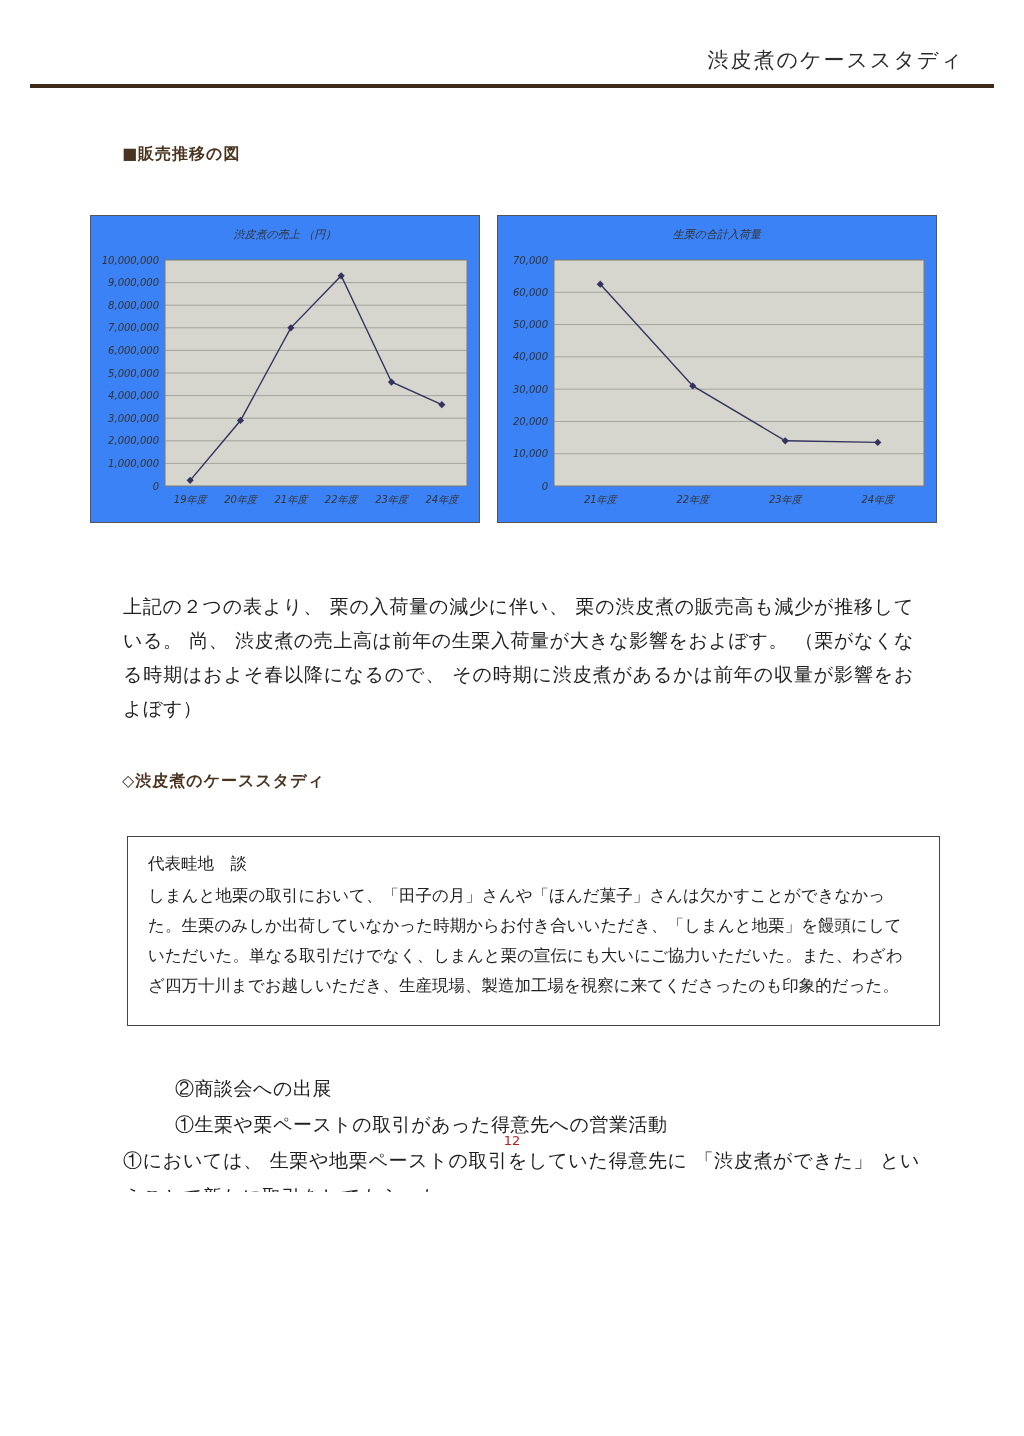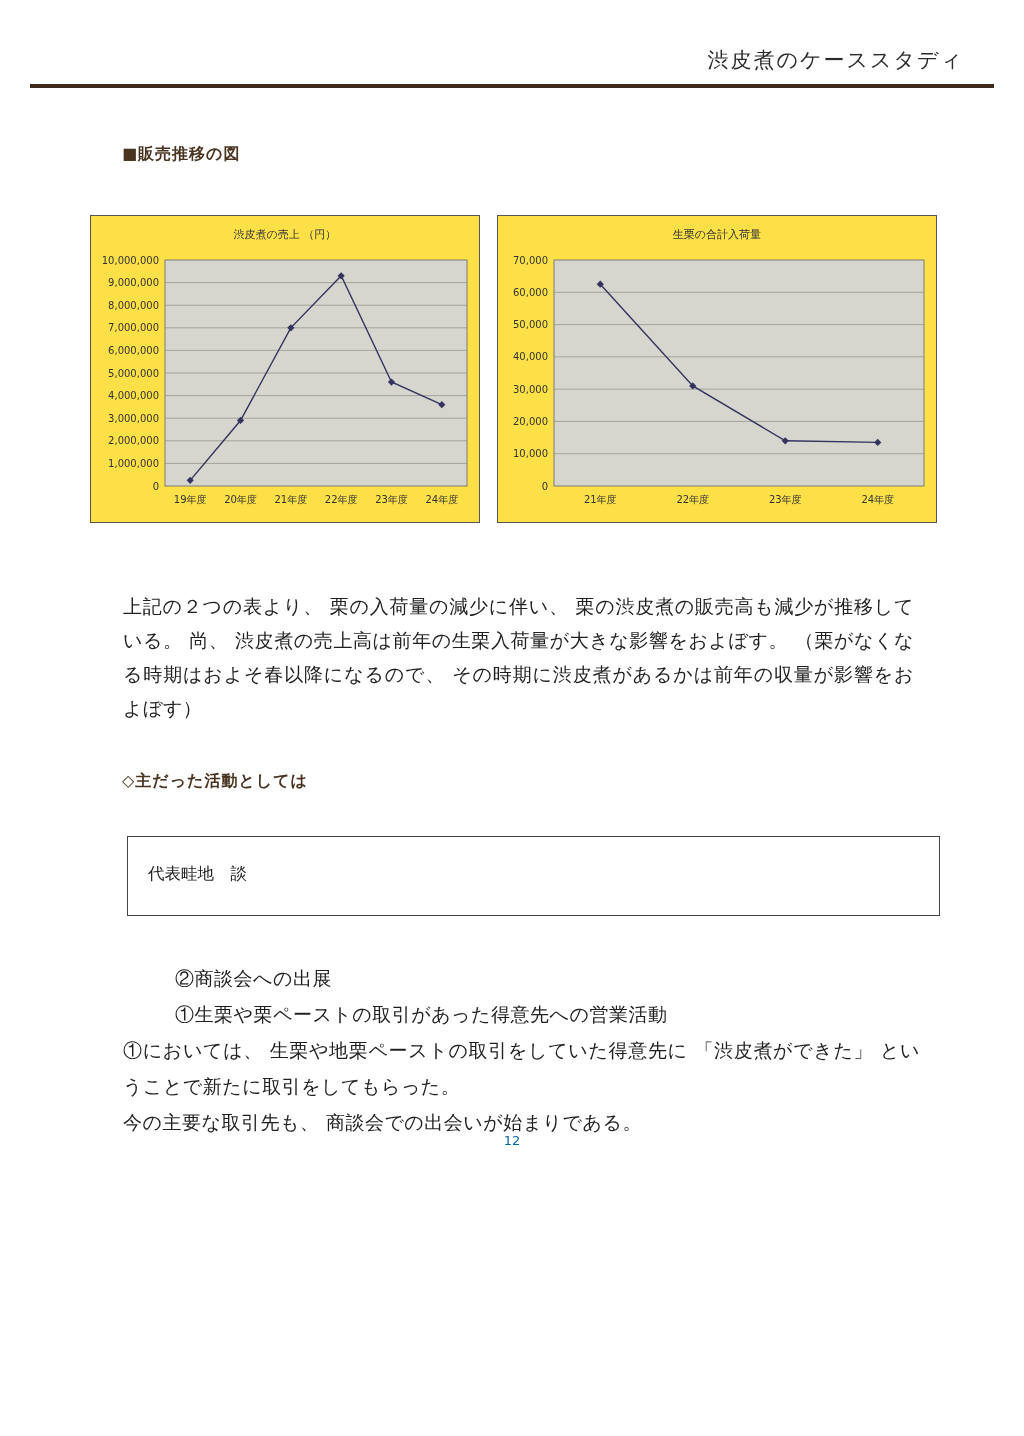--- a/index.html
+++ b/index.html
@@ -13,38 +13,38 @@
     text-align:right; padding:46px 60px 0 0;
     font-size:21px; letter-spacing:2px; color:#2b2b2b; font-weight:500;
   }
   .header-rule { margin:10px 30px 0 30px; height:4px; background:#3d2a18; }
   .section-heading {
     margin:56px 0 0 122px; font-size:16px; font-weight:bold;
     color:#4a3420; letter-spacing:1px;
   }
   .section-heading.second { margin-top:46px; }
   .charts-row { display:flex; margin:50px 0 0 90px; gap:17px; }
-  .chart-box { border:1px solid #555; background:#fde047; }
+  .chart-box { border:1px solid #555; background:#3b82f6;font-style:italic; }
   .chart-box svg { display:block; }
   svg text { font-family:"DejaVu Sans","Liberation Sans",sans-serif; }
   .analysis {
     margin:66px 110px 0 123px; font-size:19px; line-height:34px;
     letter-spacing:0.5px; text-align:justify;
   }
   .quote-box {
     margin:44px 84px 0 127px; border:1px solid #444;
-    padding:22px 22px 24px 20px; font-size:16.5px; line-height:30px;
+    padding:12px 22px 24px 20px; font-size:16.5px; line-height:30px;
   }
   .quote-title { margin-bottom:2px; }
   .body-block { margin:44px 104px 0 123px; font-size:19px; line-height:36px; letter-spacing:0.5px; }
   .body-block p { text-align:justify; }
   .body-block p.indent { padding-left:52px; }
   .page-number {
     position:absolute; bottom:44px; left:0; right:0;
-    text-align:center; font-size:13px; color:#0369a1;
+    text-align:center; font-size:13px; color:#b91c1c;
     font-family:"DejaVu Sans","Liberation Sans",sans-serif;
   }
 </style>
 </head>
 <body>
 
 <div class="page">
 
   <div class="header-title">渋皮煮のケーススタディ</div>
   <div class="header-rule"></div>
@@ -117,24 +117,25 @@
           <path d="M 102.25 64.61428571428571 L 105.85 68.21428571428571 L 102.25 71.8142857142857 L 98.65 68.21428571428571 Z" fill="#33335e"></path>
           <path d="M 194.75 166.31428571428572 L 198.35 169.9142857142857 L 194.75 173.5142857142857 L 191.15 169.9142857142857 Z" fill="#33335e"></path>
           <path d="M 287.25 221.20000000000002 L 290.85 224.8 L 287.25 228.4 L 283.65 224.8 Z" fill="#33335e"></path>
           <path d="M 379.75 222.81428571428572 L 383.35 226.4142857142857 L 379.75 230.0142857142857 L 376.15 226.4142857142857 Z" fill="#33335e"></path>
         </svg>
     </div>
   </div>
 
   <p class="analysis">上記の２つの表より、 栗の入荷量の減少に伴い、 栗の渋皮煮の販売高も減少が推移している。 尚、 渋皮煮の売上高は前年の生栗入荷量が大きな影響をおよぼす。 （栗がなくなる時期はおよそ春以降になるので、 その時期に渋皮煮があるかは前年の収量が影響をおよぼす）</p>
 
-  <h2 class="section-heading second">◇主だった活動としては</h2>
+  <h2 class="section-heading second">◇渋皮煮のケーススタディ</h2>
 
   <div class="quote-box">
     <p class="quote-title">代表畦地　談</p>
+    <p class="quote-body">しまんと地栗の取引において、「田子の月」さんや「ほんだ菓子」さんは欠かすことができなかった。生栗のみしか出荷していなかった時期からお付き合いいただき、「しまんと地栗」を饅頭にしていただいた。単なる取引だけでなく、しまんと栗の宣伝にも大いにご協力いただいた。また、わざわざ四万十川までお越しいただき、生産現場、製造加工場を視察に来てくださったのも印象的だった。</p>
   </div>
 
   <div class="body-block">
     <p class="indent">②商談会への出展</p>
     <p class="indent">①生栗や栗ペーストの取引があった得意先への営業活動</p>
     <p>①においては、 生栗や地栗ペーストの取引をしていた得意先に 「渋皮煮ができた」 ということで新たに取引をしてもらった。</p>
     <p>今の主要な取引先も、 商談会での出会いが始まりである。</p>
   </div>
 
   <div class="page-number">12</div>

